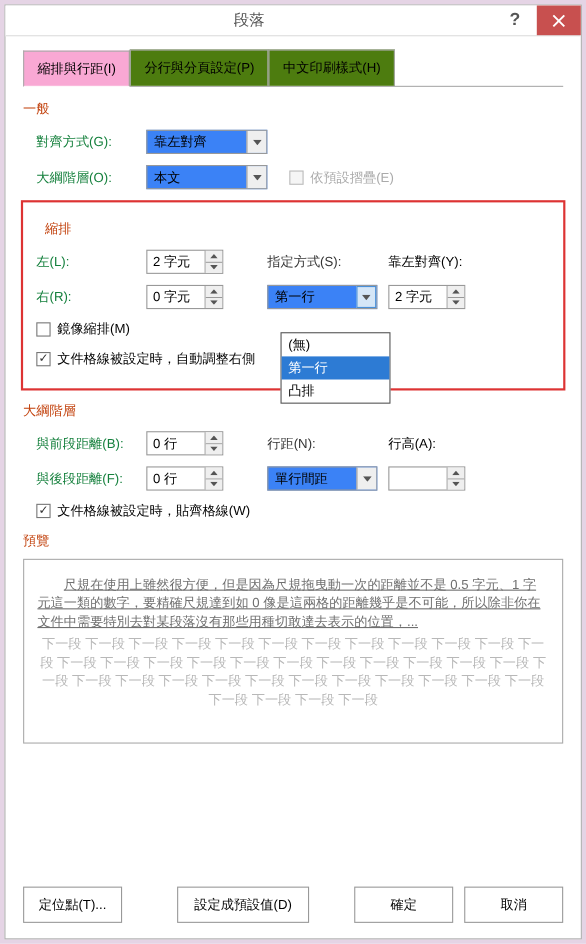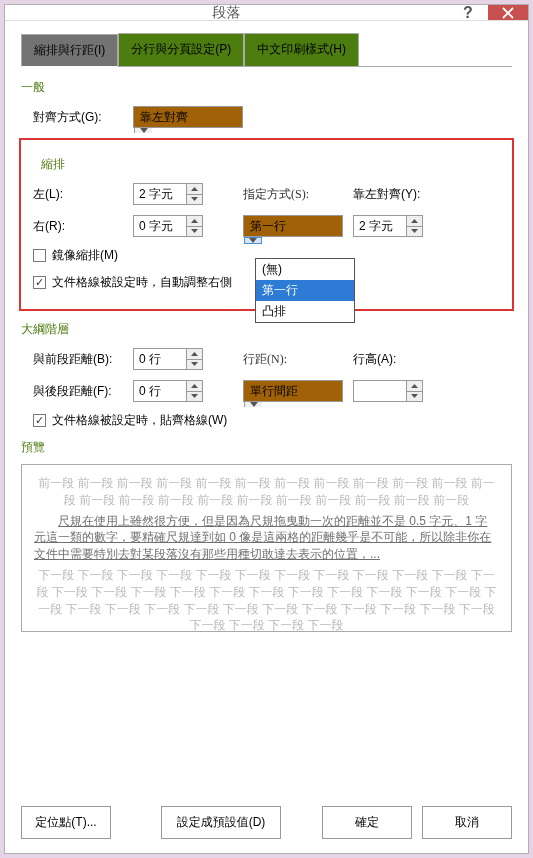--- a/index.html
+++ b/index.html
@@ -1,33 +1,33 @@
 <!DOCTYPE html>
 <html><head>
 <meta charset="utf-8">
 <style>
 * { box-sizing: border-box; font-family: "Microsoft JhengHei", "PingFang TC", Arial, sans-serif; font-size: 12px; }
 body { margin: 0; background: #e5d4e5; padding: 4px; }
 .window { background: #fff; border: 1px solid #b0b0b0; width: 525px; height: 850px; position: relative; }
-.titlebar { height: 16px; background: #fff; border-bottom: 1px solid #ddd; display: flex; align-items: center; }
+.titlebar { height: 28px; background: #fff; border-bottom: 1px solid #ddd; display: flex; align-items: center; }
 .title-text { flex: 1; text-align: center; font-size: 14px; color: #555; }
 .title-btns { display: flex; height: 100%; }
 .title-btn { width: 40px; display: flex; align-items: center; justify-content: center; }
 .help-btn { color: #555; font-size: 16px; font-weight: bold; }
 .close-btn { background: #c8504f; color: #fff; font-size: 18px; }
 .content { padding: 12px 16px; }
 .tabs { display: flex; border-bottom: 1px solid #aaa; margin-bottom: 12px; }
-.tab { padding: 7px 12px; border: 1px solid #aaa; border-bottom: none; background: #737373; margin-right: 0; cursor: pointer; position: relative; top: 1px; }
+.tab { padding: 7px 12px; border: 1px solid #aaa; border-bottom: none; background: #f9a8d4; margin-right: 0; cursor: pointer; position: relative; top: 1px; }
 .tab.active { border-bottom: 1px solid #fff; }
 .tab:not(.active) { background: #4d7c0f; top: 0; }
-.section-label { color: #4d7c0f; margin: 10px 0 8px 0; }
+.section-label { color: #c2410c; margin: 10px 0 8px 0; }
 .row { display: flex; align-items: center; margin: 10px 0; padding-left: 12px; }
-.lbl { width: 100px; color: #000000; }
-.lbl-s { width: 90px; color: #333; font-family: Liberation Serif, serif; }
-.combo { display: flex; border: 1px solid #999; height: 22px; background: #a16207; flex-direction: column; }
+.lbl { width: 100px; color: #15803d; }
+.lbl-s { width: 90px; color: #333; }
+.combo { display: flex; border: 1px solid #999; height: 22px; background: #3b82f6; }
 .combo .txt { padding: 2px 6px; flex: 1; }
 .combo .arrow { width: 18px; border-left: 1px solid #999; background: #efefef; display: flex; align-items: center; justify-content: center; }
 .combo .arrow svg { width: 8px; height: 5px; }
 .combo.open .arrow { background: #d5e6f7; border:1px solid #4a90d9; }
 .spinner { display: flex; border: 1px solid #999; height: 22px; width: 70px; background: #fff; }
 .spinner .txt { padding: 2px 5px; flex: 1; }
 .spinner .spins { width: 16px; border-left: 1px solid #999; display: flex; flex-direction: column; }
 .spinner .sp { flex: 1; background: #efefef; display: flex; align-items: center; justify-content: center; }
 .spinner .sp:first-child { border-bottom: 1px solid #999; }
 .chk { width: 13px; height: 13px; border: 1px solid #777; margin-right: 6px; display: inline-flex; align-items: center; justify-content: center; background: #fff; }
@@ -73,20 +73,34 @@
       <div class="lbl">對齊方式(G):</div>
       <div class="combo" style="width:110px">
         <div class="txt">靠左對齊</div>
         <div class="arrow">
             <svg viewBox="0 0 8 5">
               <path d="M0 0 L4 5 L8 0 Z" fill="#555"></path>
             </svg>
           </div>
       </div>
     </div>
+    <div class="row">
+      <div class="lbl">大綱階層(O):</div>
+      <div class="combo" style="width:110px">
+        <div class="txt">本文</div>
+        <div class="arrow">
+            <svg viewBox="0 0 8 5">
+              <path d="M0 0 L4 5 L8 0 Z" fill="#555"></path>
+            </svg>
+          </div>
+      </div>
+      <div style="width:20px"></div>
+      <span class="chk disabled"></span>
+      <span class="disabled-txt">依預設摺疊(E)</span>
+    </div>
 
     <div class="hl-box" style="position:relative;">
       <div class="section-label" style="padding-left:20px">縮排</div>
 
       <div class="row">
         <div class="lbl">左(L):</div>
         <div class="spinner">
           <div class="txt">2 字元</div>
           <div class="spins">
               <div class="sp">
@@ -233,21 +247,20 @@
           </div>
       </div>
     </div>
     <div class="row">
       <span class="chk checked"></span>
       <span>文件格線被設定時，貼齊格線(W)</span>
     </div>
 
     <div class="section-label">預覽</div>
     <div class="preview-box">
-      <div>前一段 前一段 前一段 前一段 前一段 前一段 前一段 前一段 前一段 前一段 前一段 前一段 前一段 前一段 前一段 前一段 前一段 前一段 前一段 前一段 前一段 前一段</div>
       <div class="dark" style="margin:4px 0; text-align:left; text-indent:2em;">尺規在使用上雖然很方便，但是因為尺規拖曳動一次的距離並不是 0.5 字元、1 字元這一類的數字，要精確尺規達到如 0 像是這兩格的距離幾乎是不可能，所以除非你在文件中需要特別去對某段落沒有那些用種切敢達去表示的位置，...</div>
       <div>下一段 下一段 下一段 下一段 下一段 下一段 下一段 下一段 下一段 下一段 下一段 下一段 下一段 下一段 下一段 下一段 下一段 下一段 下一段 下一段 下一段 下一段 下一段 下一段 下一段 下一段 下一段 下一段 下一段 下一段 下一段 下一段 下一段 下一段 下一段 下一段 下一段 下一段 下一段</div>
     </div>
   </div>
 
   <div class="btn-row">
     <div class="btn" style="width:90px"><span>定位點(T)...</span></div>
     <div style="width:30px"></div>
     <div class="btn" style="width:120px"><span>設定成預設值(D)</span></div>
     <div style="flex:1"></div>

